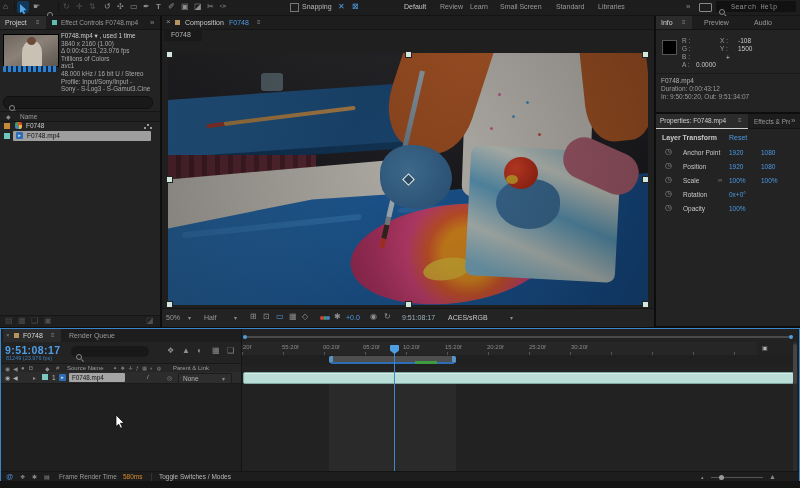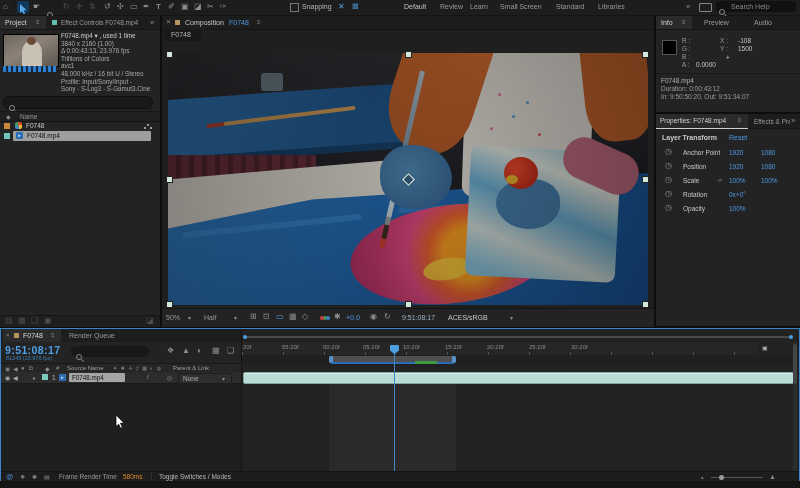--- a/index.html
+++ b/index.html
@@ -57,21 +57,21 @@
   <span class="a t7" style="left:404px;top:3px;color:#c4c4c4">Default</span>
   <span class="a t7" style="left:440px;top:3px">Review</span>
   <span class="a t7" style="left:470px;top:3px">Learn</span>
   <span class="a t7" style="left:500px;top:3px">Small Screen</span>
   <span class="a t7" style="left:556px;top:3px">Standard</span>
   <span class="a t7" style="left:598px;top:3px">Libraries</span>
   <span class="a ic" style="left:686px;top:3px">»</span>
   <span class="a" style="left:699px;top:3px;width:11px;height:7px;border:1px solid #888;border-radius:1px"></span>
   <span class="a" style="left:716px;top:1px;width:80px;height:11px;background:#111;border-radius:2px">
     <span class="mag" style="margin:2px 2px 0 3px"></span>
-    <input style="position: absolute; left: 13px; top: 1px; width: 62px;" placeholder="Search Help">
+    <input style="position: absolute; left: 13px; top: 1px; width: 62px; font-family: Liberation Mono, monospace;" placeholder="Search Help">
   </span>
 </div>
 
 <div class="a panel" style="left:0;top:16px;width:160px;height:310px">
   <div class="a tabbar" style="left:0;top:0;width:160px;height:13px">
     <span class="a tab-on" style="left:0;top:0;width:46px;height:13px">
       <span class="t7" style="position:absolute;left:5px;top:3px;color:#d0d0d0">Project</span>
       <span class="t6" style="position:absolute;left:36px;top:3px">≡</span>
     </span>
     <span class="sw" style="position:absolute;left:52px;top:4px;background:#5fbdb2;width:5px;height:5px"></span>

